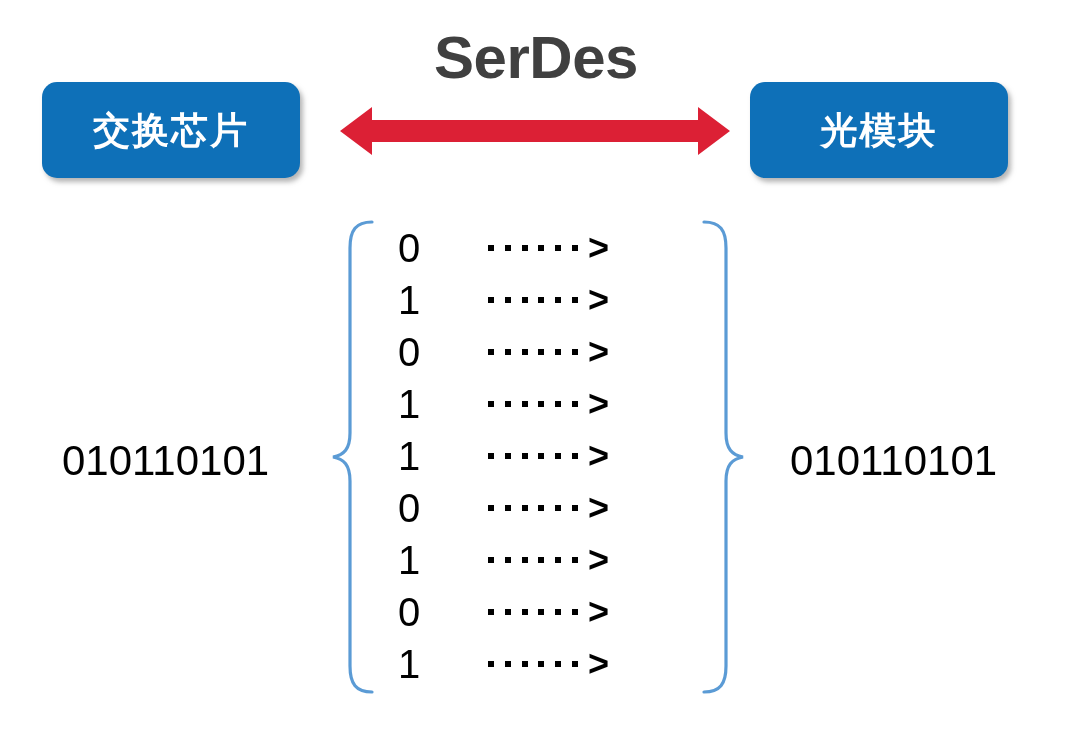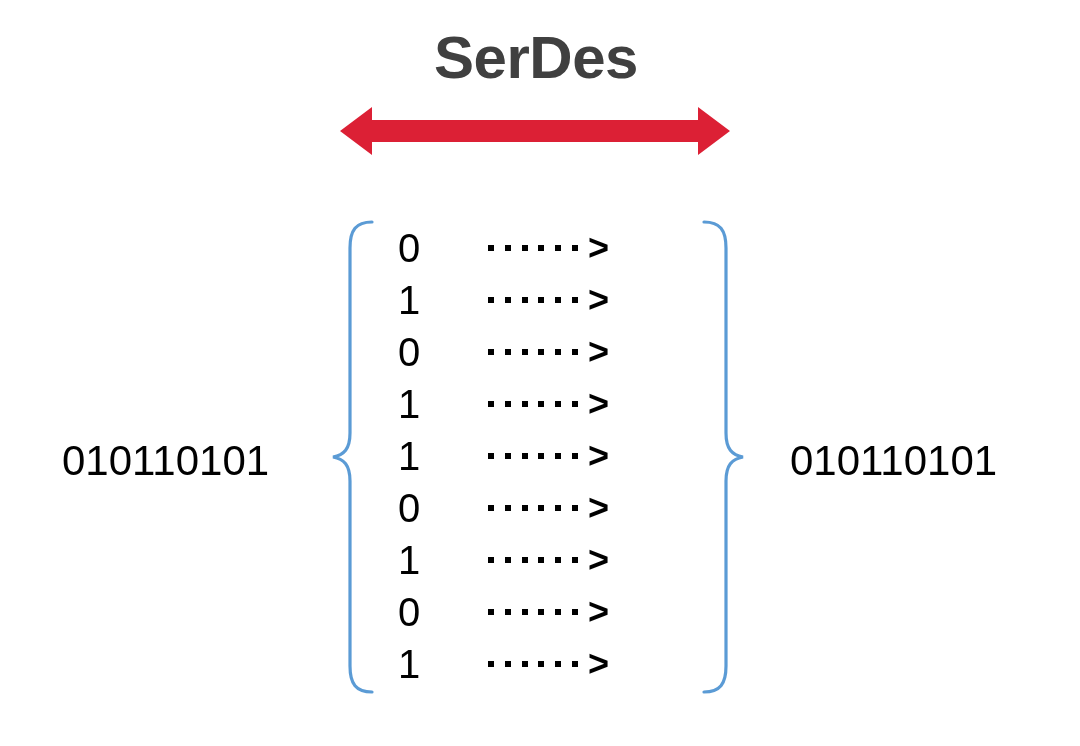--- a/index.html
+++ b/index.html
@@ -139,21 +139,27 @@
     font-family: "Liberation Sans", sans-serif;
   }
 </style>
 </head>
 <body>
 
 <div class="stage">
 
   <div class="title">SerDes</div>
 
-
+  <div class="node-box" id="node-left">
+    <span class="node-label">交换芯片</span>
+  </div>
+
+  <div class="node-box" id="node-right">
+    <span class="node-label">光模块</span>
+  </div>
 
   <div class="arrow-wrap">
     <svg width="402" height="62" viewBox="0 0 402 62" xmlns="http://www.w3.org/2000/svg">
       <polygon points="6,31 38,7 38,20 364,20 364,7 396,31 364,55 364,42 38,42 38,55" fill="#DC2035"></polygon>
     </svg>
   </div>
 
   <div class="binary-text" id="binary-left">010110101</div>
 
   <div class="binary-text" id="binary-right">010110101</div>

